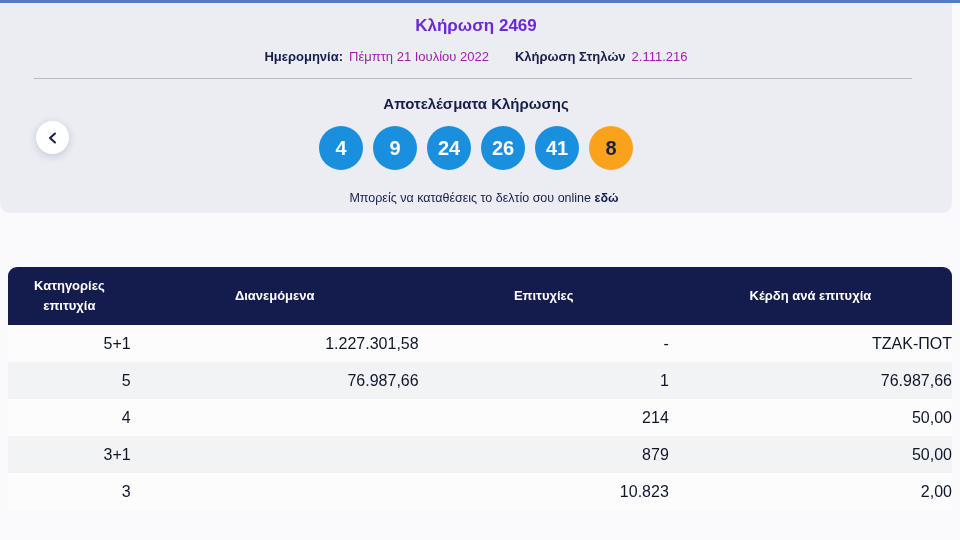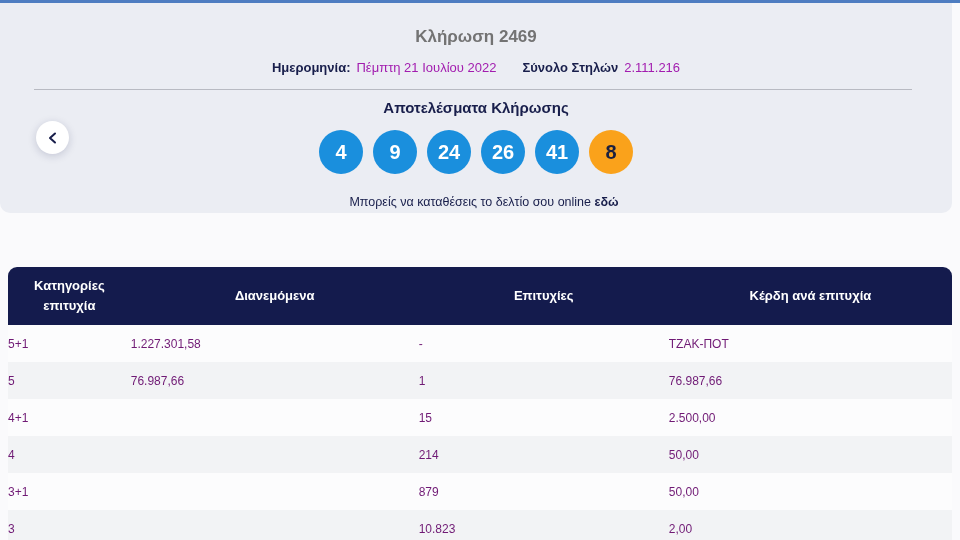--- a/index.html
+++ b/index.html
@@ -13,42 +13,42 @@
 
   
   .hero {
     position:relative;
     width:952px;
     height:210px;
     background:#EBEDF3;
     border-radius:0 0 10px 10px;
   }
   .hero-title {
-    padding-top:24px;
+    padding-top:13px;
     text-align:center;
     font-size:17px;
     font-weight:bold;
-    color:#737373;
+    color:#6d28d9;
   }
   .date-row {
     margin-top:13px;
     display:flex;
     justify-content:center;
     gap:26px;
     font-size:13px;
   }
   .pair { display:flex; gap:6px; align-items:baseline; }
   .pair .lbl { font-weight:bold; color:#181E4B; }
   .pair .val { color:#a21caf; }
   .divider {
     margin:14px 40px 0 34px;
     border-top:1px solid #B8BAC2;
   }
   .results-title {
-    margin-top:9px;
+    margin-top:16px;
     text-align:center;
     font-size:15px;
     font-weight:bold;
     color:#181E4B;
   }
   .balls {
     margin-top:14px;
     display:flex;
     justify-content:center;
     gap:10px;
@@ -102,43 +102,43 @@
     height:58px;
     font-size:13px;
     font-weight:bold;
     text-align:center;
     vertical-align:middle;
     line-height:1.55;
     padding:0 16px;
   }
   tbody td {
     height:37px;
-    text-align:left;
+    text-align:right;
     vertical-align:middle;
-    font-size:12px;
-    color:#701a75;
+    font-size:16px;
+    color:#0f172a;
   }
   tbody tr:nth-child(odd)  { background:#FCFCFD; }
   tbody tr:nth-child(even) { background:#F2F3F5; }
 </style>
 </head>
 <body>
 
 <div class="top-accent"></div>
 
 <section class="hero">
   <div class="hero-title">Κλήρωση 2469</div>
 
   <div class="date-row">
     <div class="pair">
       <span class="lbl">Ημερομηνία:</span>
       <span class="val">Πέμπτη 21 Ιουλίου 2022</span>
     </div>
     <div class="pair">
-      <span class="lbl">Σύνολο Στηλών</span>
+      <span class="lbl">Κλήρωση Στηλών</span>
       <span class="val">2.111.216</span>
     </div>
   </div>
 
   <div class="divider"></div>
 
   <div class="results-title">Αποτελέσματα Κλήρωσης</div>
 
   <div class="balls">
       <div class="ball" data-type="main">4</div>
@@ -186,26 +186,20 @@
         <td>-</td>
         <td>ΤΖΑΚ-ΠΟΤ</td>
       </tr>
         <tr>
         <td>5</td>
         <td>76.987,66</td>
         <td>1</td>
         <td>76.987,66</td>
       </tr>
         <tr>
-        <td>4+1</td>
-        <td></td>
-        <td>15</td>
-        <td>2.500,00</td>
-      </tr>
-        <tr>
         <td>4</td>
         <td></td>
         <td>214</td>
         <td>50,00</td>
       </tr>
         <tr>
         <td>3+1</td>
         <td></td>
         <td>879</td>
         <td>50,00</td>

